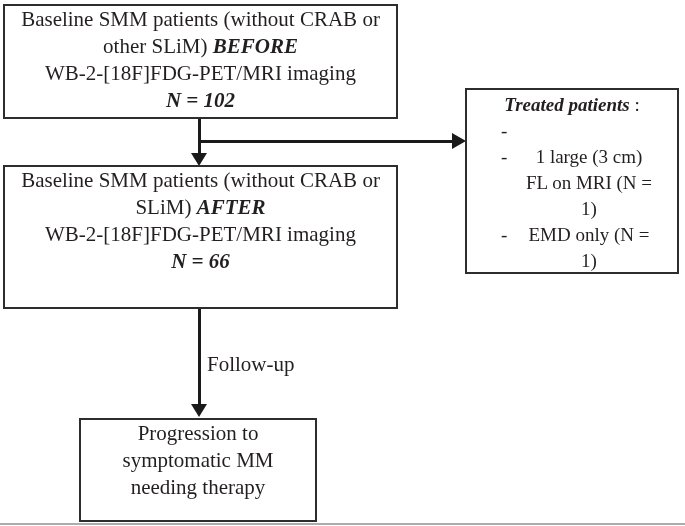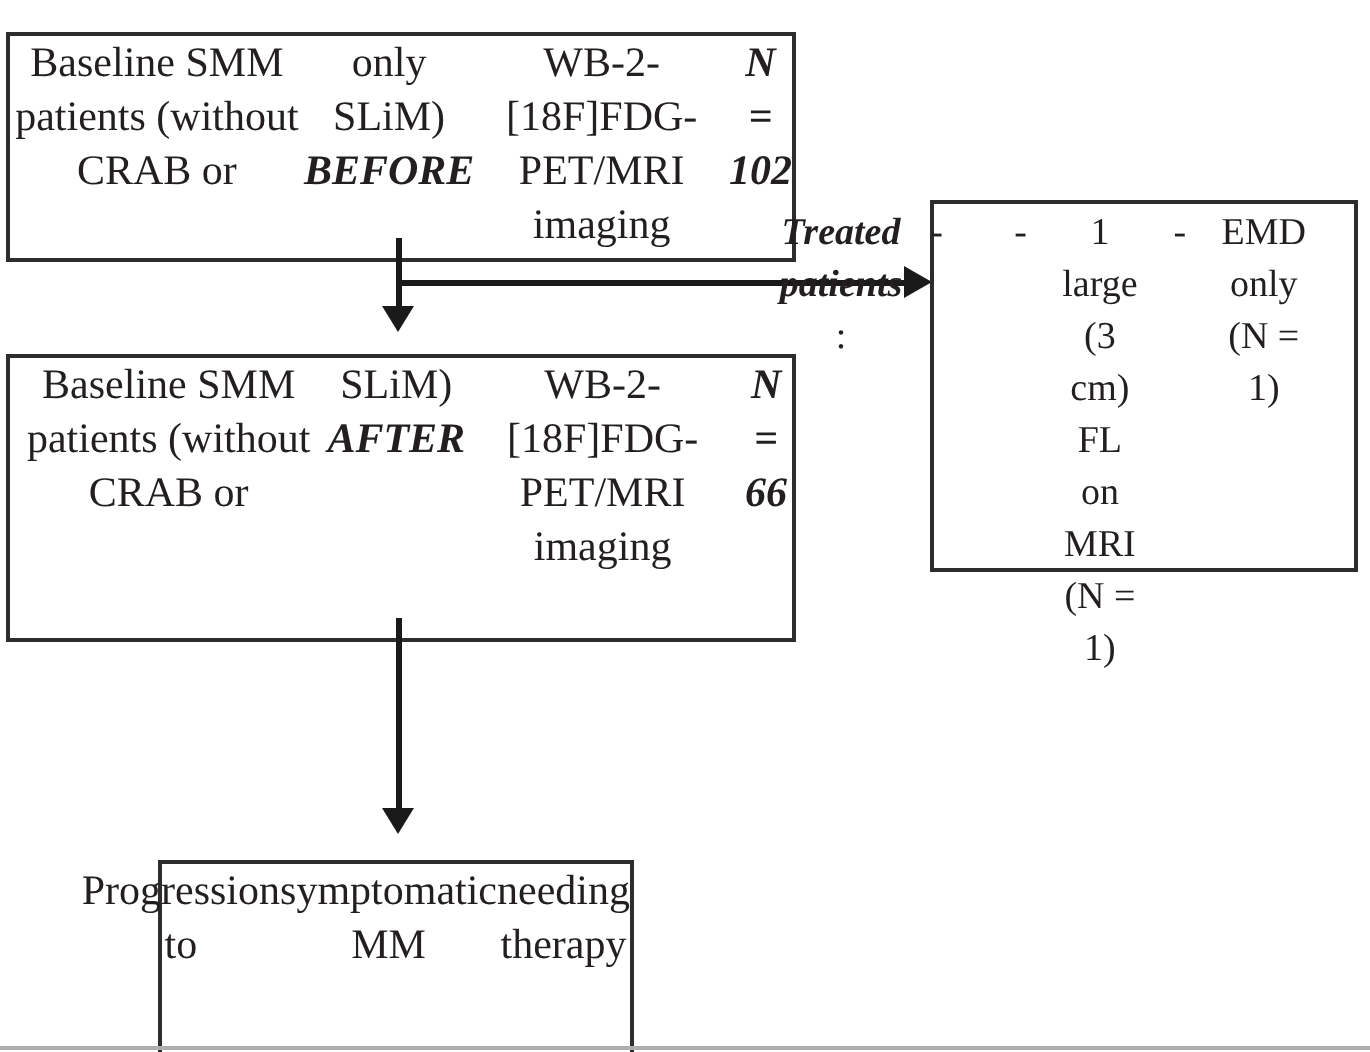--- a/index.html
+++ b/index.html
@@ -20,24 +20,23 @@
     width: 685px;
     height: 526px;
     background: var(--background);
     overflow: hidden;
   }
   .fc-box {
     position: absolute;
     border: 2px solid var(--border);
     background: var(--background);
     display: flex;
-    flex-direction: row;
-    justify-content: flex-end;
+    flex-direction: column;
+    justify-content: flex-start;
     text-align: center;
-    margin-top: 12px;
   }
   .box-before   { left: 3px;   top: 4px;   width: 395px; height: 115px; font-size: 21px; line-height: 27px; }
   .box-after    { left: 3px;   top: 165px; width: 395px; height: 144px; font-size: 21px; line-height: 27px; }
   .box-treated  { left: 465px; top: 88px;  width: 214px; height: 186px; font-size: 19px; line-height: 26px; padding: 2px 20px; }
   .box-progress { left: 79px;  top: 418px; width: 238px; height: 104px; font-size: 21px; line-height: 27px; }
   .bold { font-weight: bold; font-style: italic; }
   .treated-title { text-align: center; }
   .treated-item { display: flex; padding-left: 14px; padding-right: 4px; }
   .treated-item .dash { flex: none; width: 24px; text-align: left; }
   .treated-item .item-text { flex: 1; text-align: center; }
@@ -70,21 +69,21 @@
     background: var(--figure-edge);
   }
 </style>
 </head>
 <body>
 
 <div class="canvas">
 
   <div class="fc-box box-before">
     <div>Baseline SMM patients (without CRAB or</div>
-    <div><span>only SLiM) </span><span class="bold">BEFORE</span></div>
+    <div><span>other SLiM) </span><span class="bold">BEFORE</span></div>
     <div>WB-2-[18F]FDG-PET/MRI imaging</div>
     <div class="bold">N = 102</div>
   </div>
 
   <div class="connector-v line-v1"></div>
   <div class="arrowhead-down head-1"></div>
 
   <div class="connector-h line-h"></div>
   <div class="arrowhead-right head-r"></div>
 
@@ -105,20 +104,21 @@
 
   <div class="fc-box box-after">
     <div>Baseline SMM patients (without CRAB or</div>
     <div><span>SLiM) </span><span class="bold">AFTER</span></div>
     <div>WB-2-[18F]FDG-PET/MRI imaging</div>
     <div class="bold">N = 66</div>
   </div>
 
   <div class="connector-v line-v2"></div>
   <div class="arrowhead-down head-2"></div>
+  <div class="followup-label">Follow-up</div>
 
   <div class="fc-box box-progress">
     <div>Progression to</div>
     <div>symptomatic MM</div>
     <div>needing therapy</div>
   </div>
 
   <div class="figure-bottom-edge"></div>
 
 </div>

